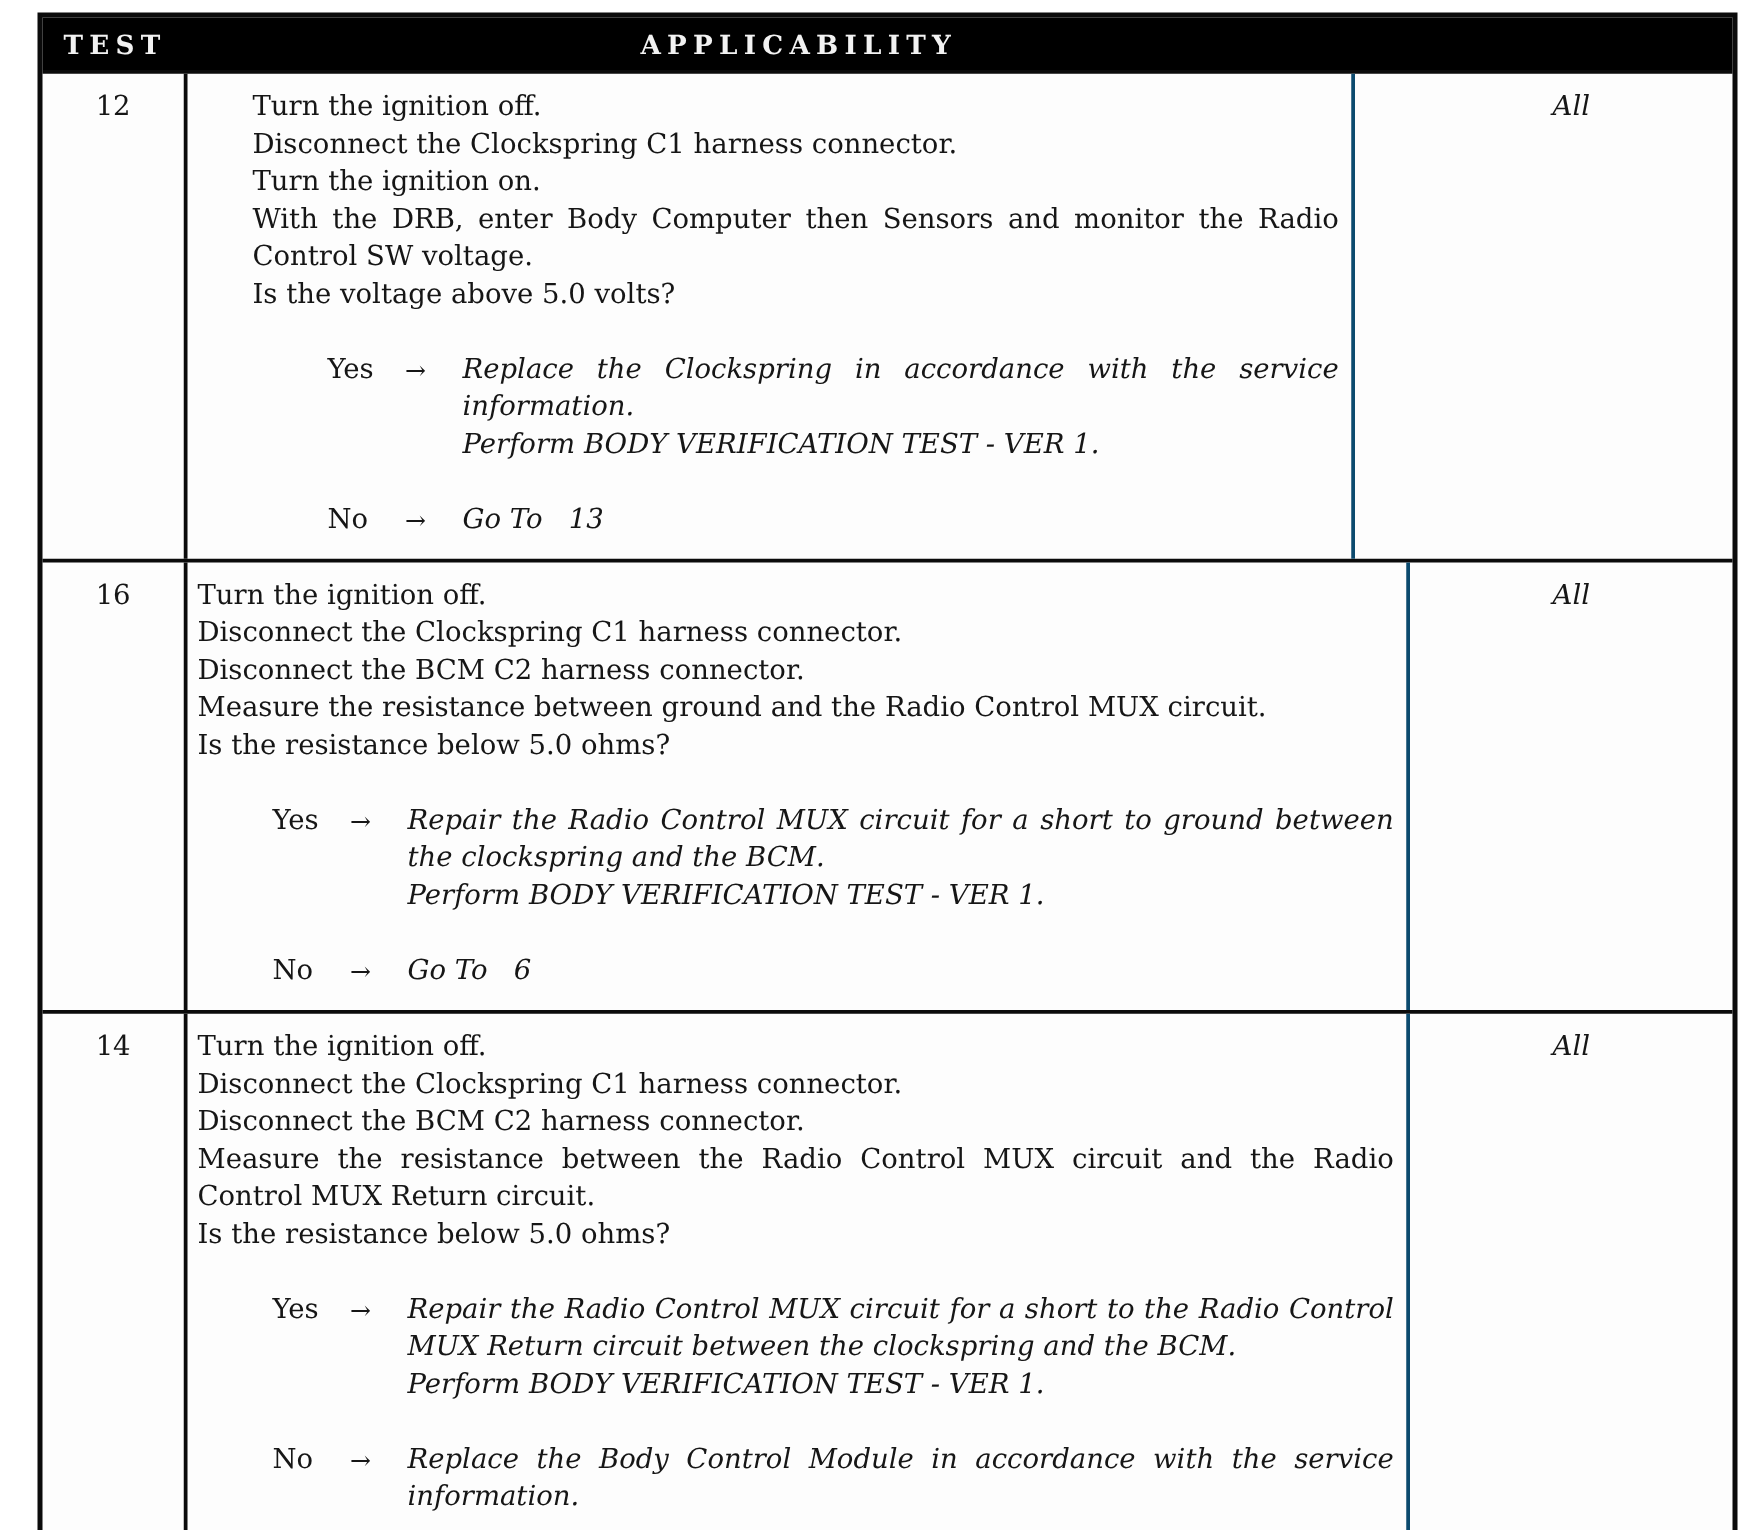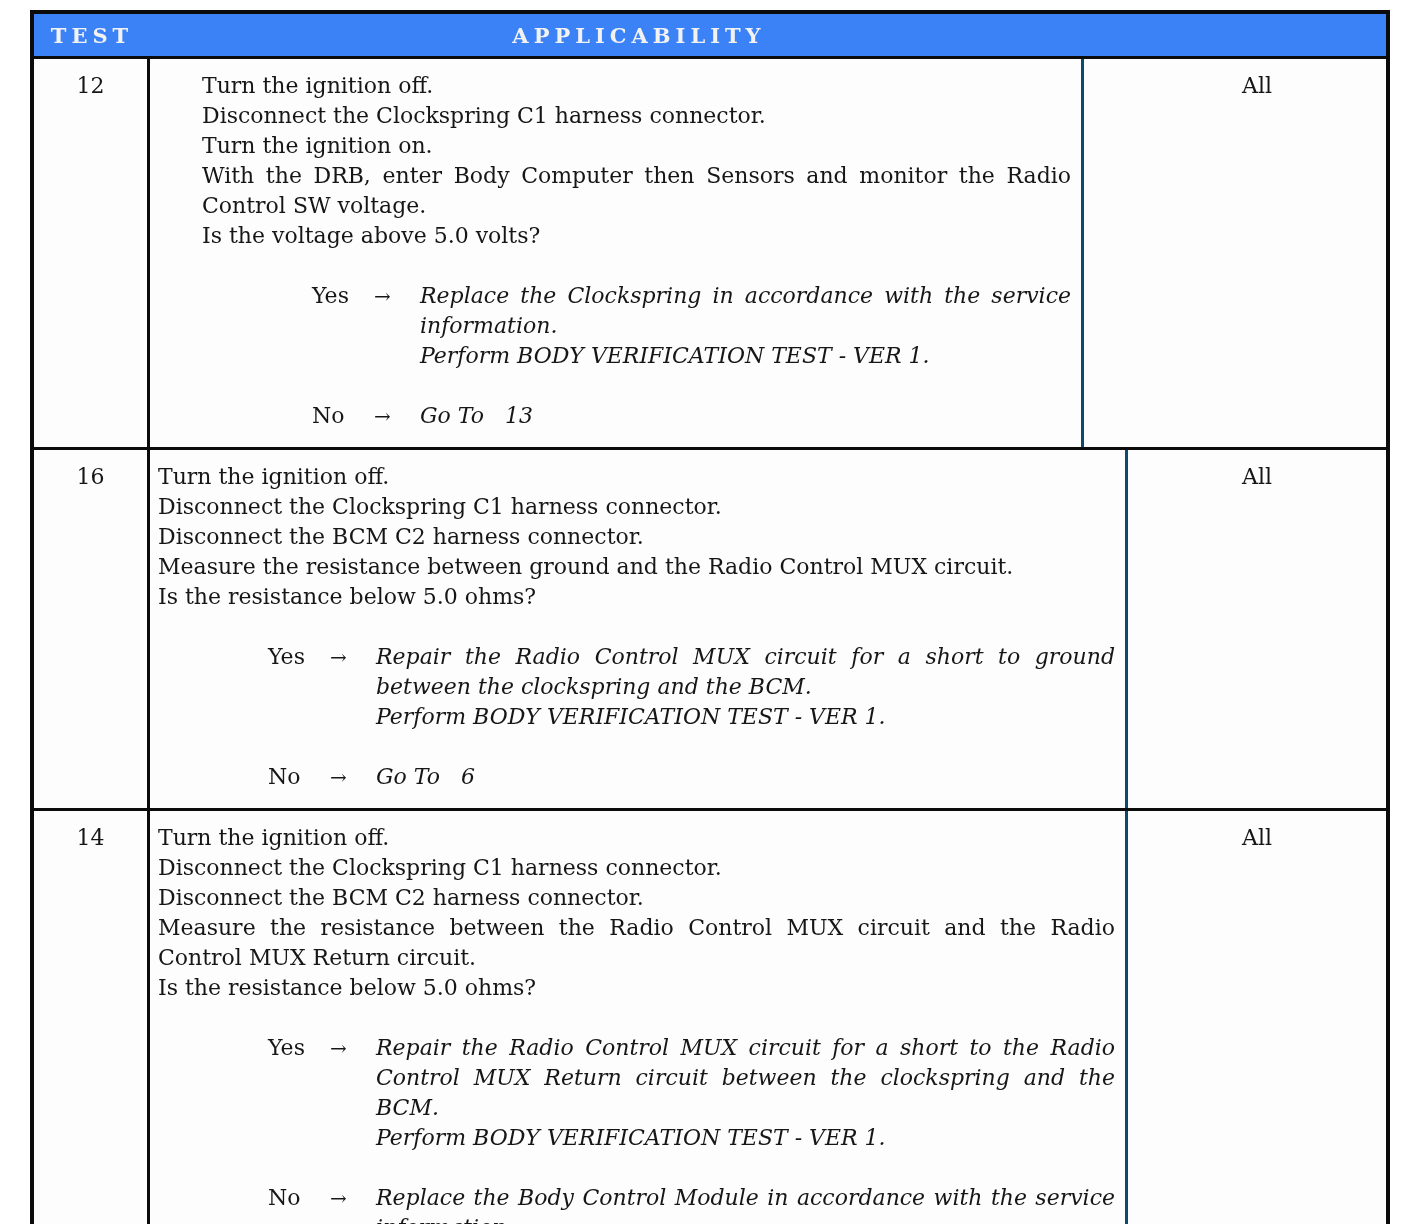--- a/index.html
+++ b/index.html
@@ -16,21 +16,21 @@
   .doc-table {
     width: 1360px;
     border: 4px solid #0b0b0b;
     background: #fdfdfd;
   }
   .grid-row {
     display: grid;
     grid-template-columns: 116px 1fr 258px;
   }
   .header-row {
-    background: #3b82f6;
+    background: #000000;
     color: #f2f2f2;
     height: 42px;
   }
   .header-cell {
     display: flex;
     align-items: center;
     justify-content: center;
     font-weight: bold;
     font-size: 21px;
     letter-spacing: 5px;
@@ -45,26 +45,27 @@
     text-align: center;
     padding-top: 12px;
   }
   .action-cell {
     border-right: 3px solid #0c4a6e;
     padding: 12px 10px 16px 8px;
   }
   .appl-cell {
     text-align: center;
     padding-top: 12px;
+    font-style: italic;
   }
   .step-line { text-align: justify; }
   .outcome {
     display: grid;
     grid-template-columns: 62px 46px 1fr;
-    margin: 30px 0 0 110px;
+    margin: 30px 0 0 60px;
     align-items: start;
   }
   .outcome-label { }
   .outcome-arrow { font-size: 20px; }
   .outcome-line {
     text-align: justify;
     white-space: pre-wrap;
     font-style: italic;
   }
 </style>

